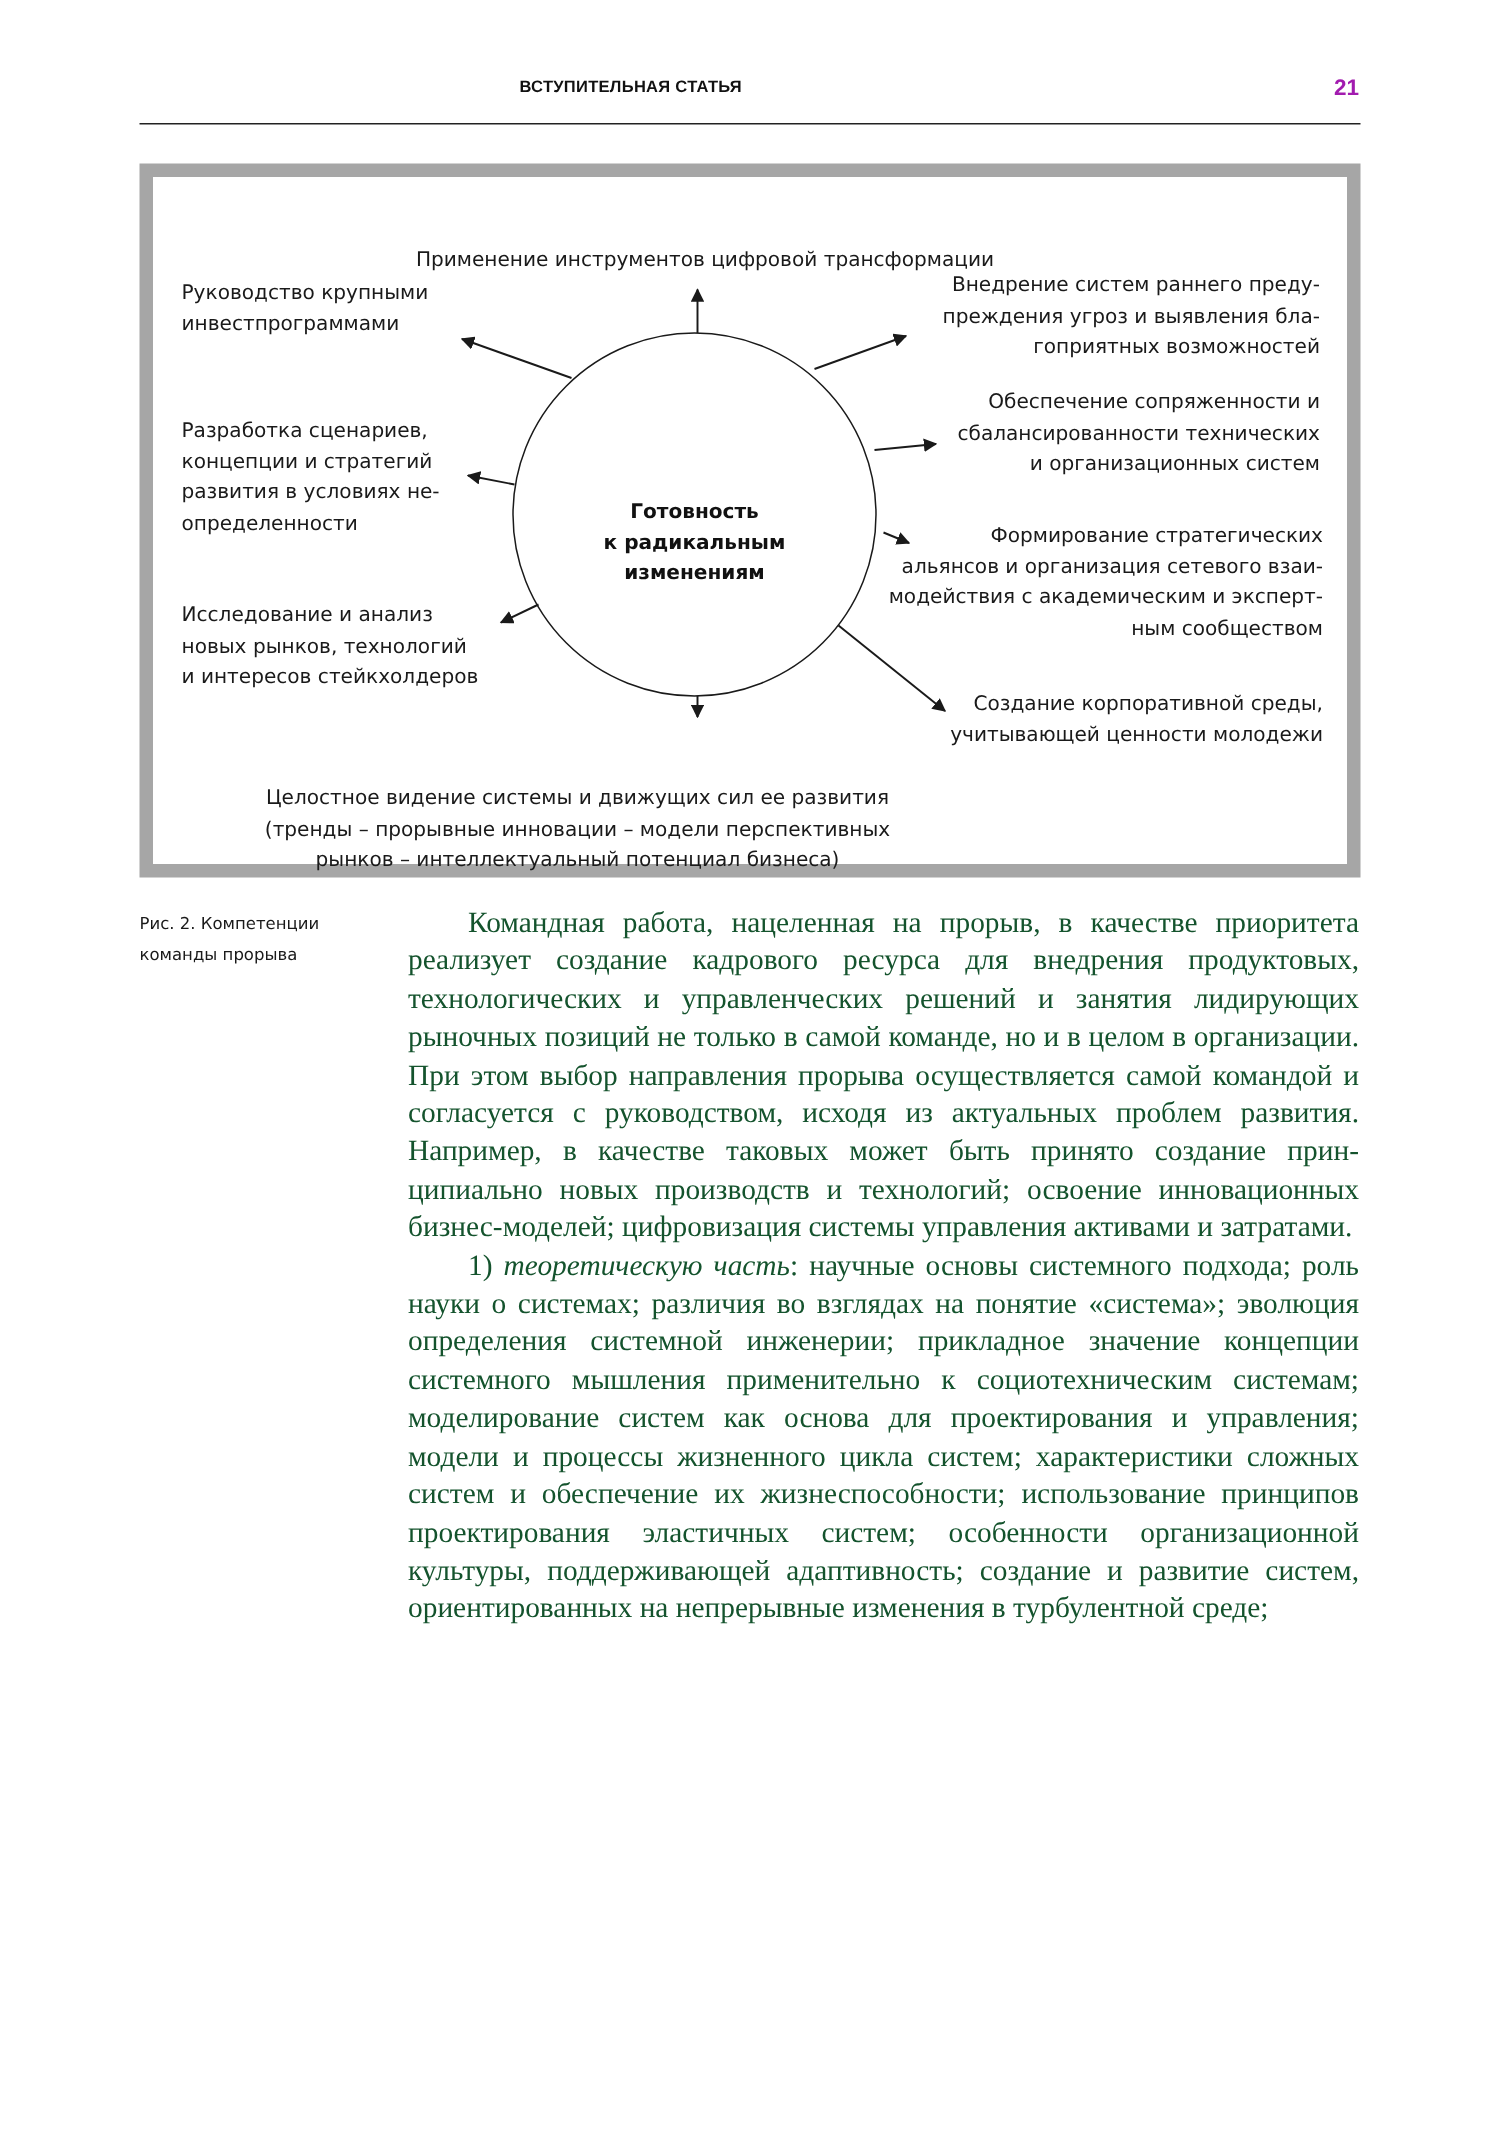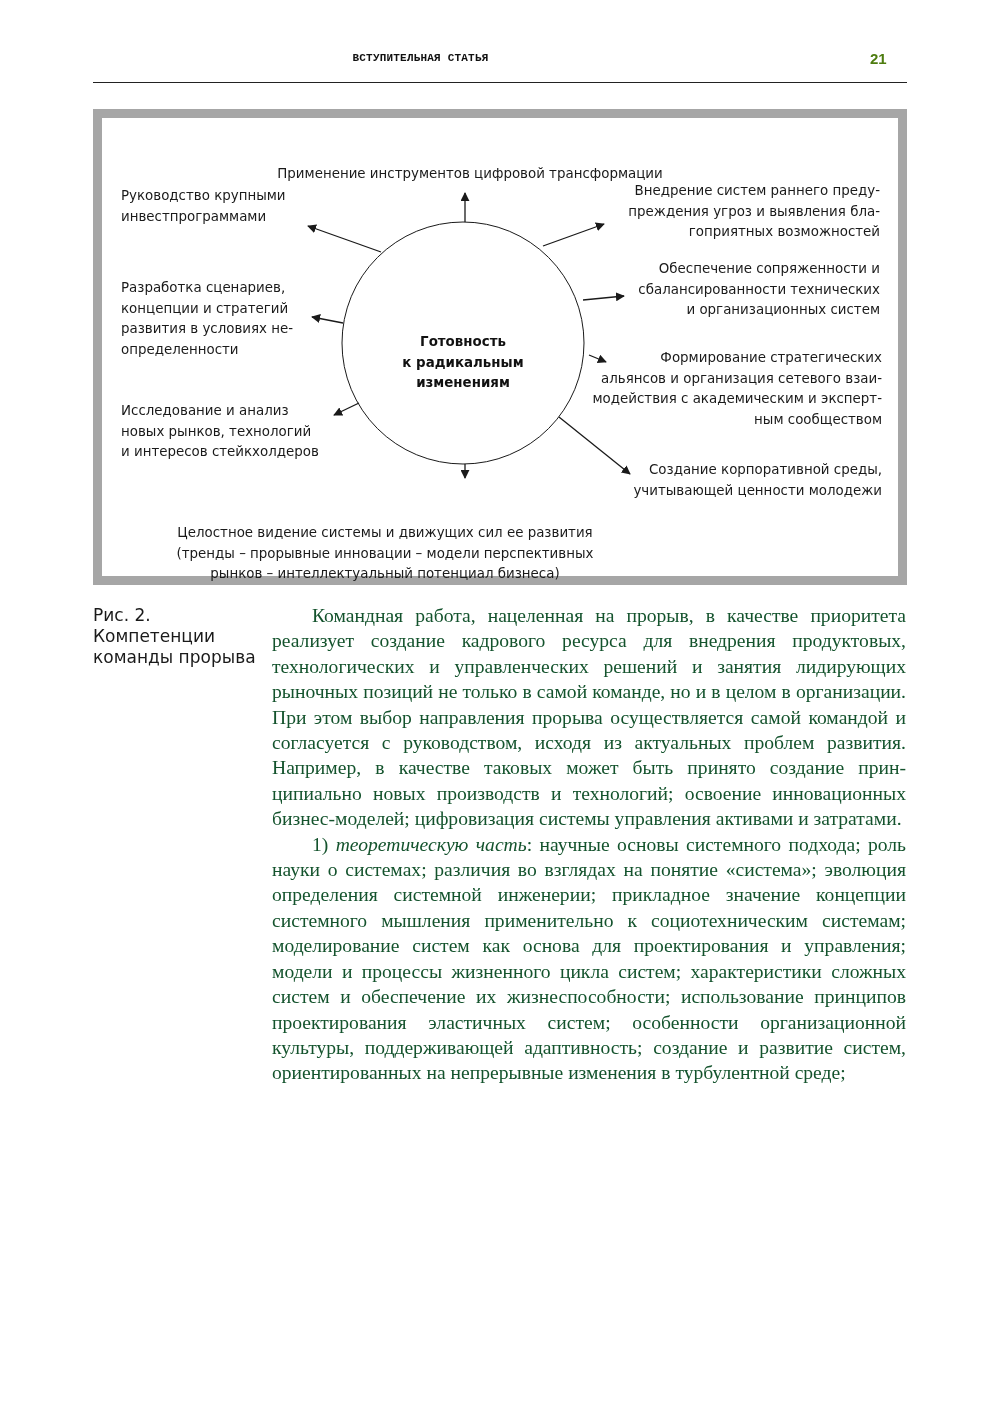--- a/index.html
+++ b/index.html
@@ -1,44 +1,44 @@
 <!DOCTYPE html>
 <html><head>
 <meta charset="utf-8">
 <style>
   html, body { margin: 0; padding: 0; background: #ffffff; }
   body { width: 1000px; height: 1423px; position: relative; overflow: hidden; }
   .running-head {
     position: absolute; left: 0; top: 52px; width: 841px; text-align: center;
-    font-family: Liberation Mono, monospace; font-size: 11px; font-weight: bold;
+    font-family: Liberation Sans, sans-serif; font-size: 11px; font-weight: bold;
     letter-spacing: 0.2px; color: #111;
   }
   .page-number {
-    position: absolute; left: 870px; top: 50px; width: 36px; 
-    font-family: "Liberation Sans", sans-serif; font-size: 15px; font-weight: bold; color: #4d7c0f;
+    position: absolute; left: 870px; top: 50px; width: 36px; text-align: right;
+    font-family: "Liberation Sans", sans-serif; font-size: 15px; font-weight: bold; color: #a21caf;
   }
   .head-rule {
     position: absolute; left: 93px; top: 82px; width: 814px; height: 0;
     border-top: 1px solid #222;
   }
   .figure-frame {
     position: absolute; left: 93px; top: 109px; width: 796px; height: 458px;
     border: 9px solid #a6a6a6; background: #fff;
   }
   .figure-svg { position: absolute; left: 0; top: 0; }
   .fig-label {
     position: absolute; font-family: "DejaVu Sans", sans-serif; font-size: 13.4px;
     line-height: 20.5px; color: #1a1a1a; white-space: pre-line;
   }
   .fig-label.right { text-align: right; }
   .fig-label.center { text-align: center; margin-top: 28px; }
   .fig-label.bold { font-weight: bold; color: #111; }
   .caption {
     position: absolute; left: 93px; top: 605px; width: 170px;
-    font-family: "DejaVu Sans", sans-serif; font-size: 17px; line-height: 21px;
+    font-family: "DejaVu Sans", sans-serif; font-size: 11px; line-height: 21px;
     color: #1a1a1a; white-space: pre-line;
   }
   .body-text {
     position: absolute; left: 272px; top: 603px; width: 634px;
     font-family: "Liberation Serif", serif; font-size: 19.6px; line-height: 25.4px;
     color: #14532d; text-align: justify; hyphens: manual;
   }
   .body-text p { margin: 0; text-indent: 40px; }
   .body-text em { font-style: italic; }
 </style>

